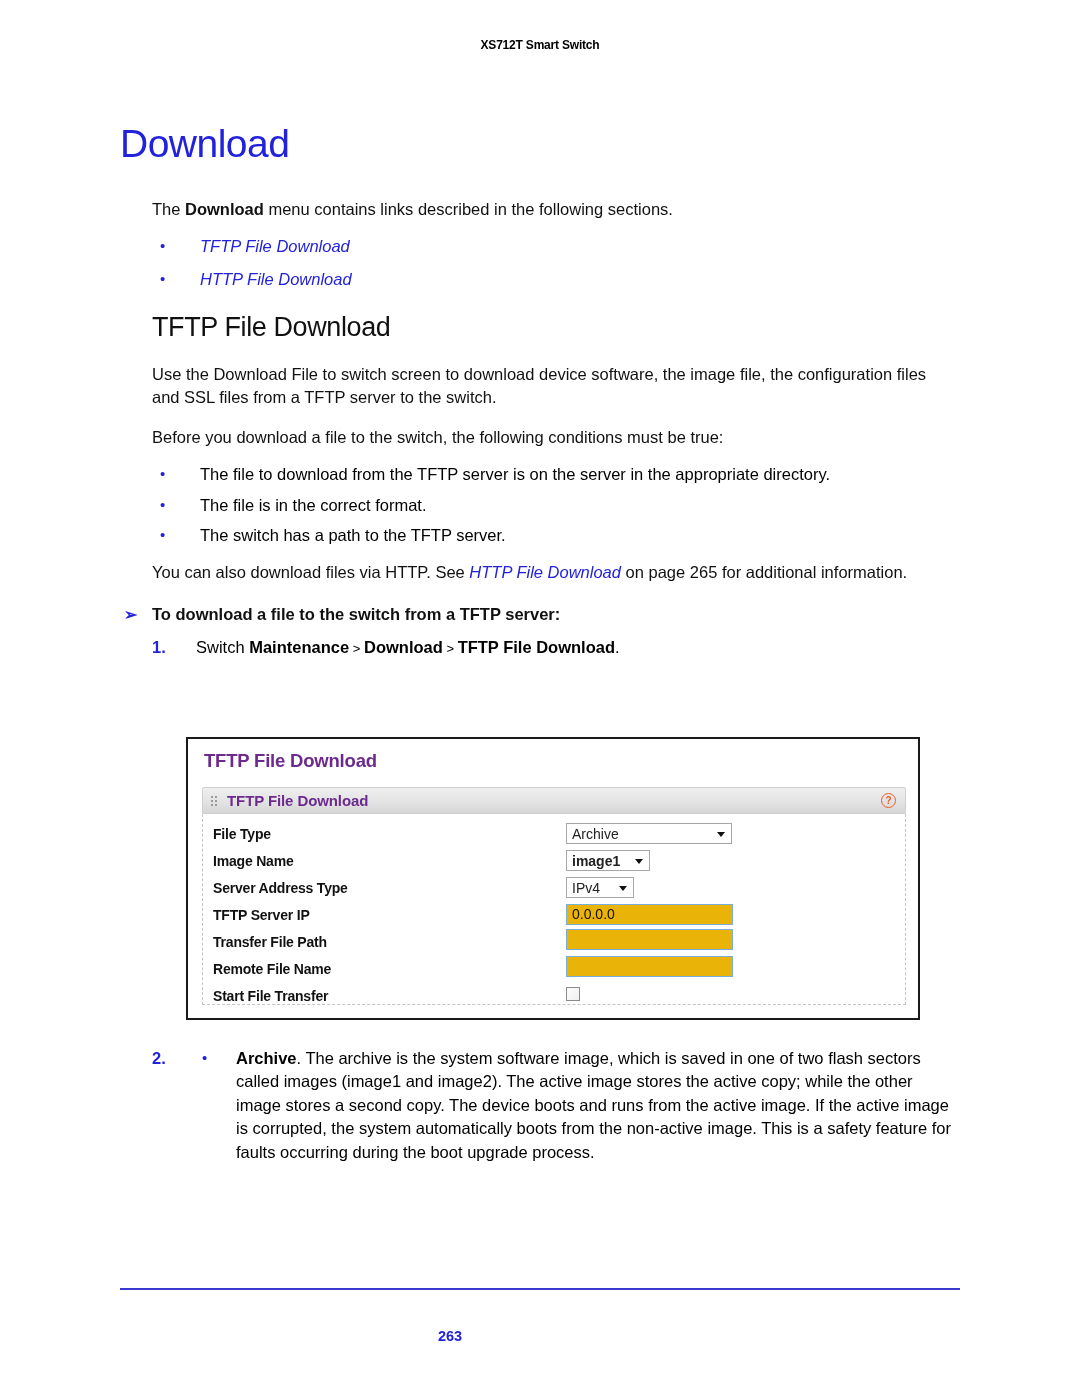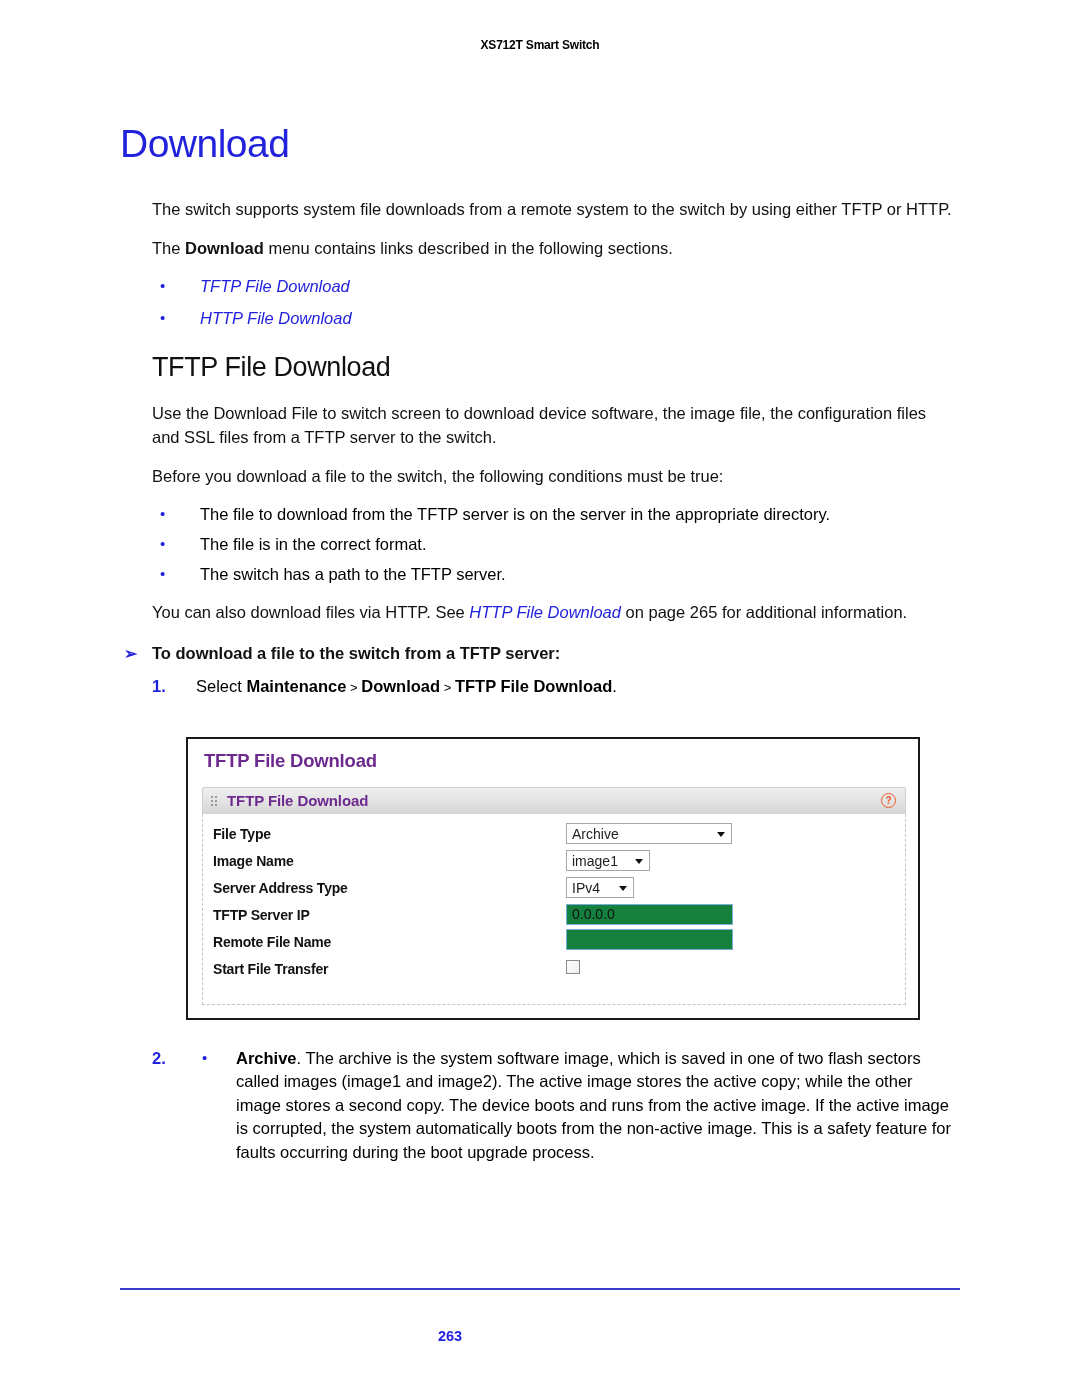--- a/index.html
+++ b/index.html
@@ -273,29 +273,29 @@
   .sel .caret {
     position: absolute;
     right: 6px;
     top: 8px;
     width: 0; height: 0;
     border-left: 4px solid transparent;
     border-right: 4px solid transparent;
     border-top: 5px solid #111;
   }
   .sel.w-lg { width: 166px; }
-  .sel.w-md { width: 84px; }
+  .sel.w-md { width: 84px; font-weight: bold; }
   .sel.w-sm { width: 68px; }
 
   .txt {
     width: 167px;
     height: 21px;
     box-sizing: border-box;
     border: 1px solid #79aed6;
-    background: #15803d;
+    background: #eab308;
     font-family: "Liberation Sans", sans-serif;
     font-size: 14px;
     color: #111;
     padding: 0 5px;
     line-height: 19px;
     display: inline-block;
   }
   .chk {
     width: 14px;
     height: 14px;
@@ -327,21 +327,20 @@
 </style>
 </head>
 <body>
 
 <div class="page-header">XS712T Smart Switch</div>
 
 <div class="chapter-title">Download</div>
 
 <div class="body-col">
 
-  <p class="para">The switch supports system file downloads from a remote system to the switch by using either TFTP or HTTP.</p>
 
   <p class="para tight"><span>The </span><b>Download</b><span> menu contains links described in the following sections.</span></p>
 
   <ul class="bl links">
     <li>
       <span class="bullet">•</span>
       <span class="link">TFTP File Download</span>
     </li>
     <li>
       <span class="bullet">•</span>
@@ -373,21 +372,21 @@
   <p class="para"><span>You can also download files via HTTP. See </span><span class="link">HTTP File Download</span><span> on page 265 for additional information.</span></p>
 
   <div class="proc-head">
     <span class="arrow">➢</span>
     <span>To download a file to the switch from a TFTP server:</span>
   </div>
 
   <ol class="steps">
     <li>
       <span class="num">1.</span>
-      <span>Select </span><b>Maintenance</b><span class="gt"> &gt; </span><b>Download</b><span class="gt"> &gt; </span><b>TFTP File Download</b><span>.</span>
+      <span>Switch </span><b>Maintenance</b><span class="gt"> &gt; </span><b>Download</b><span class="gt"> &gt; </span><b>TFTP File Download</b><span>.</span>
     </li>
   </ol>
 </div>
 
 <div class="ui-shot">
 
   <div class="ui-title">TFTP File Download</div>
 
   <div class="ui-section">
     <span class="grip">
@@ -434,20 +433,26 @@
       </span>
     </div>
 
     <div class="frow">
       <span class="flabel">TFTP Server IP</span>
       <span class="fctl">
         <span class="txt">0.0.0.0</span>
       </span>
     </div>
 
+    <div class="frow">
+      <span class="flabel">Transfer File Path</span>
+      <span class="fctl">
+        <span class="txt"></span>
+      </span>
+    </div>
 
     <div class="frow">
       <span class="flabel">Remote File Name</span>
       <span class="fctl">
         <span class="txt"></span>
       </span>
     </div>
 
     <div class="frow">
       <span class="flabel">Start File Transfer</span>

